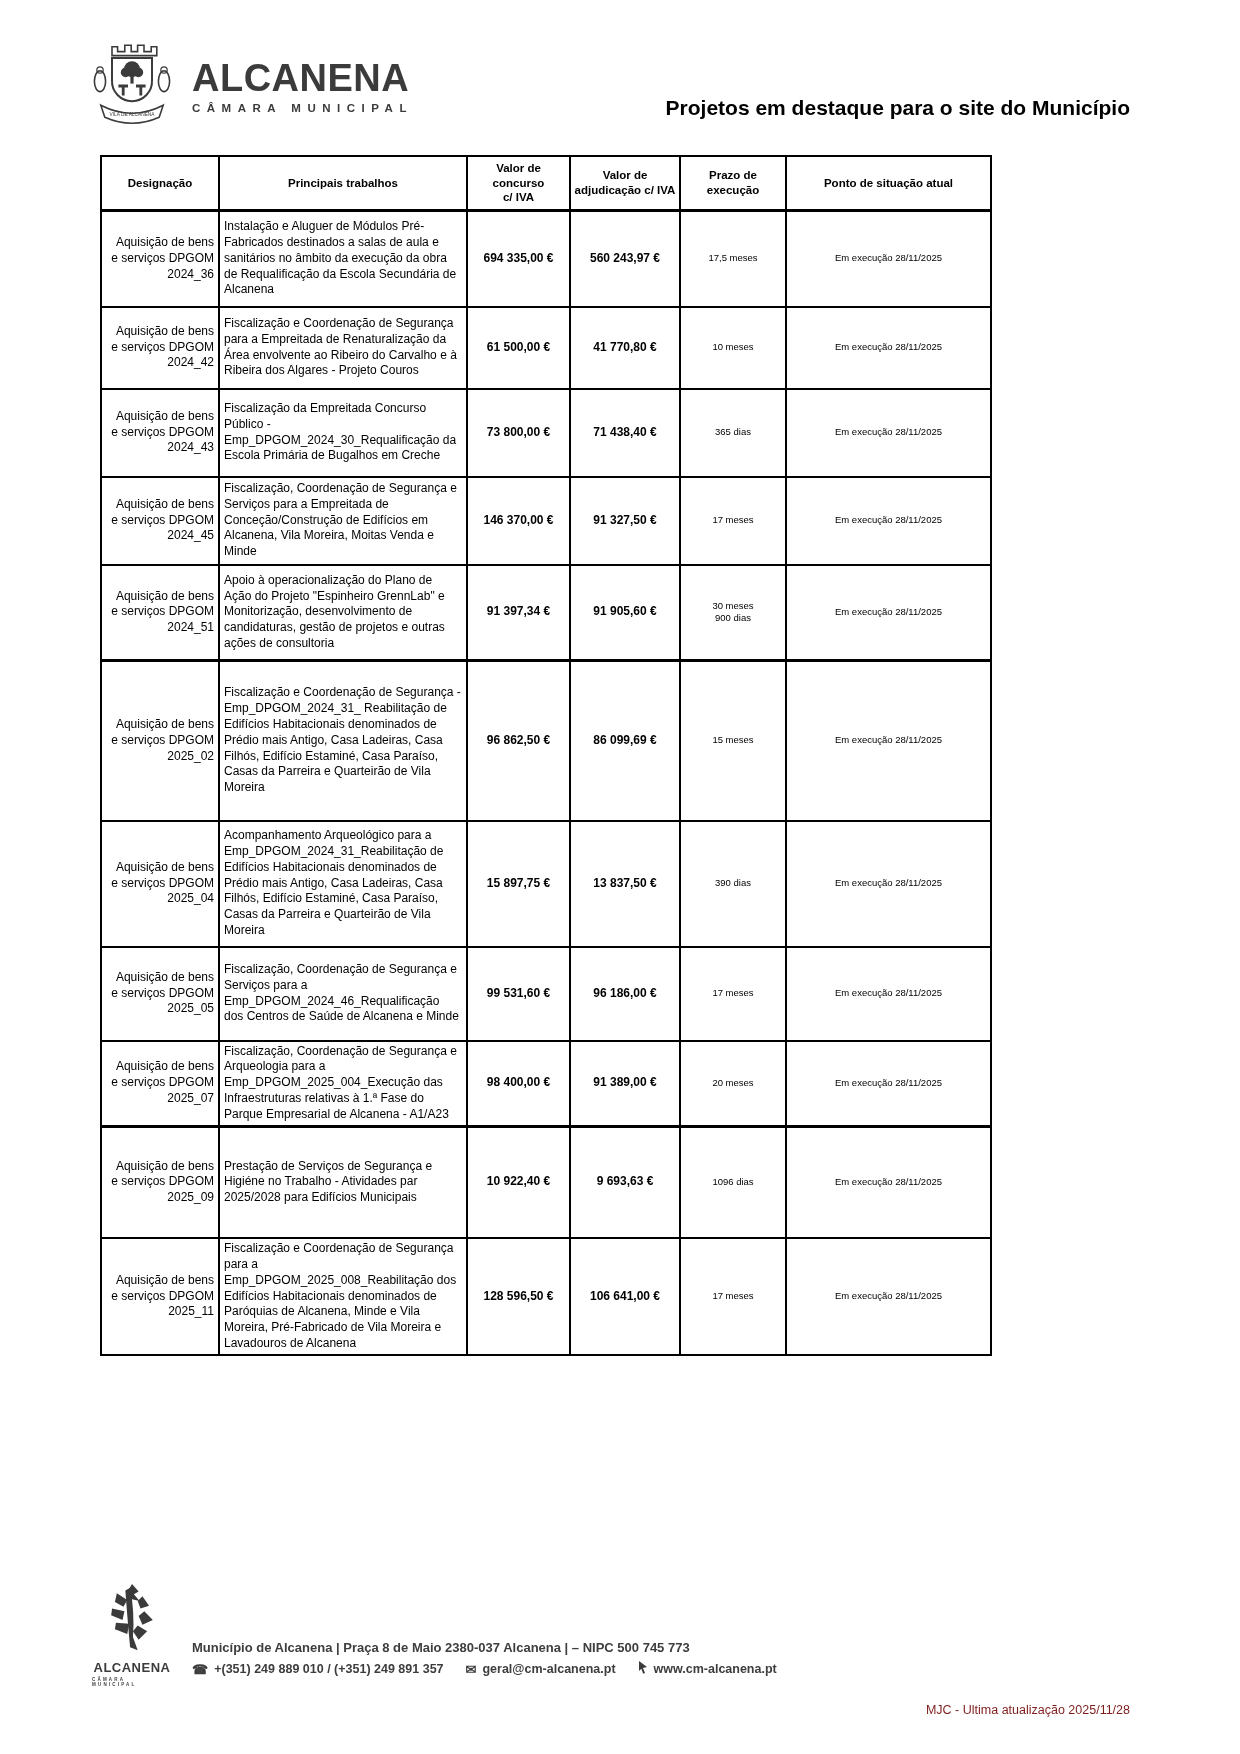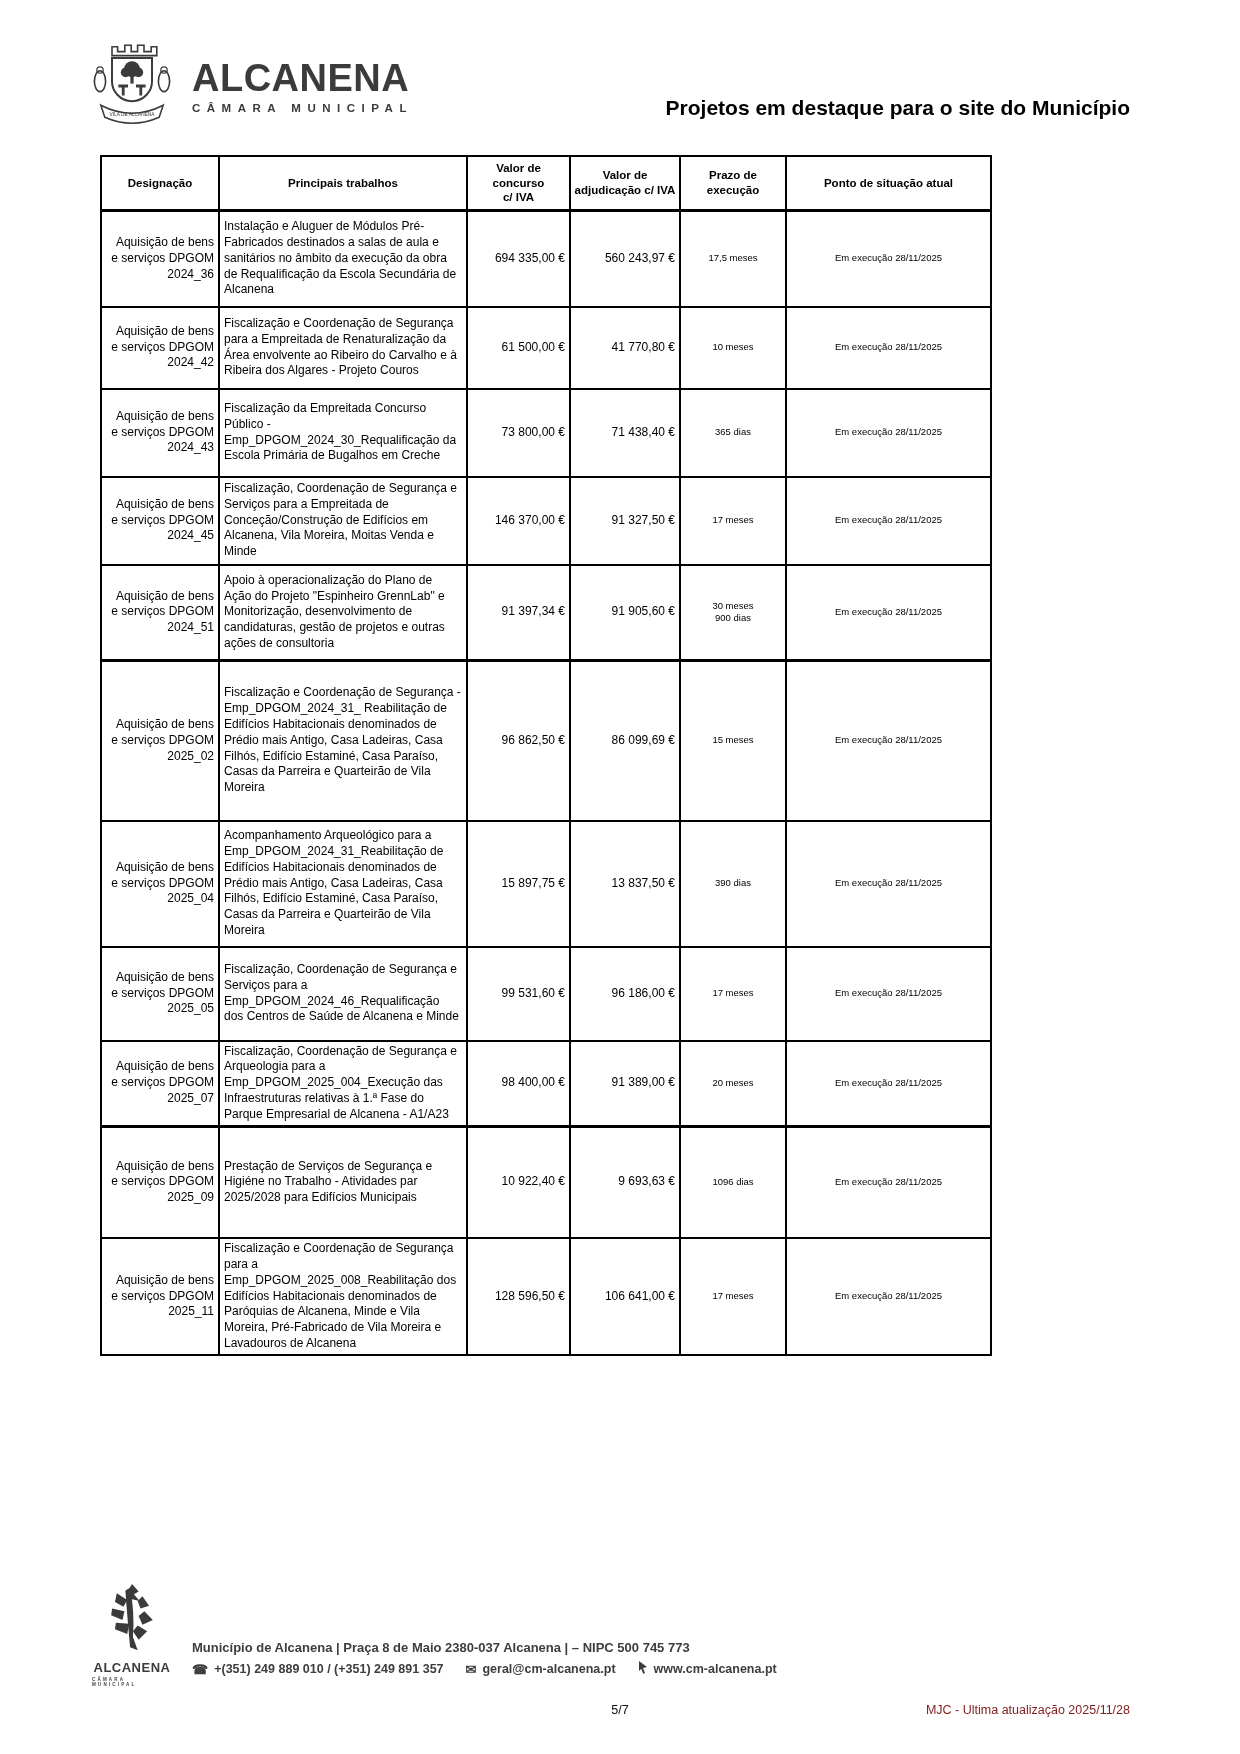--- a/index.html
+++ b/index.html
@@ -27,21 +27,21 @@
   col.c4{width:110px}col.c5{width:106px}col.c6{width:205px}
   th,td{border:2px solid #000;overflow:hidden;}
   thead th{
     font-size:11.5px;font-weight:bold;text-align:center;vertical-align:middle;
     height:48px;padding:2px 3px;white-space:pre-line;line-height:1.3;
     border-bottom:3px solid #000;
   }
   td{font-size:12px;vertical-align:middle;padding:2px 4px;line-height:1.32;}
   td.col-designacao{text-align:right;}
   td.col-trabalhos{text-align:left;margin-top:16px;}
-  td.col-valor_concurso,td.col-valor_adjudicacao{text-align:right;}
+  td.col-valor_concurso,td.col-valor_adjudicacao{text-align:center;font-weight:bold;}
   td.col-prazo,td.col-ponto{text-align:center;font-size:9.5px;white-space:pre-line;}
   #table-body tr:nth-child(1){height:96px}
   #table-body tr:nth-child(2){height:82px}
   #table-body tr:nth-child(3){height:88px}
   #table-body tr:nth-child(4){height:88px}
   #table-body tr:nth-child(5){height:96px}
   #table-body tr:nth-child(6){height:160px}
   #table-body tr:nth-child(7){height:126px}
   #table-body tr:nth-child(8){height:94px}
   #table-body tr:nth-child(9){height:58px}
@@ -251,16 +251,15 @@
         <span class="pointer-svg">
           <svg width="10" height="13" viewBox="0 0 10 13" xmlns="http://www.w3.org/2000/svg">
             <path d="M1,0 L9,6 L5,7 L7,12 L5.2,12.8 L3.3,7.8 L1,10 Z" fill="#3b3b3b"></path>
           </svg>
         </span>
         <span>www.cm-alcanena.pt</span>
       </div>
     </div>
   </div>
 
-  <div class="page-num">5/7</div>
   <div class="updated">MJC - Ultima atualização 2025/11/28</div>
 
 </div>
 
 </body></html>

